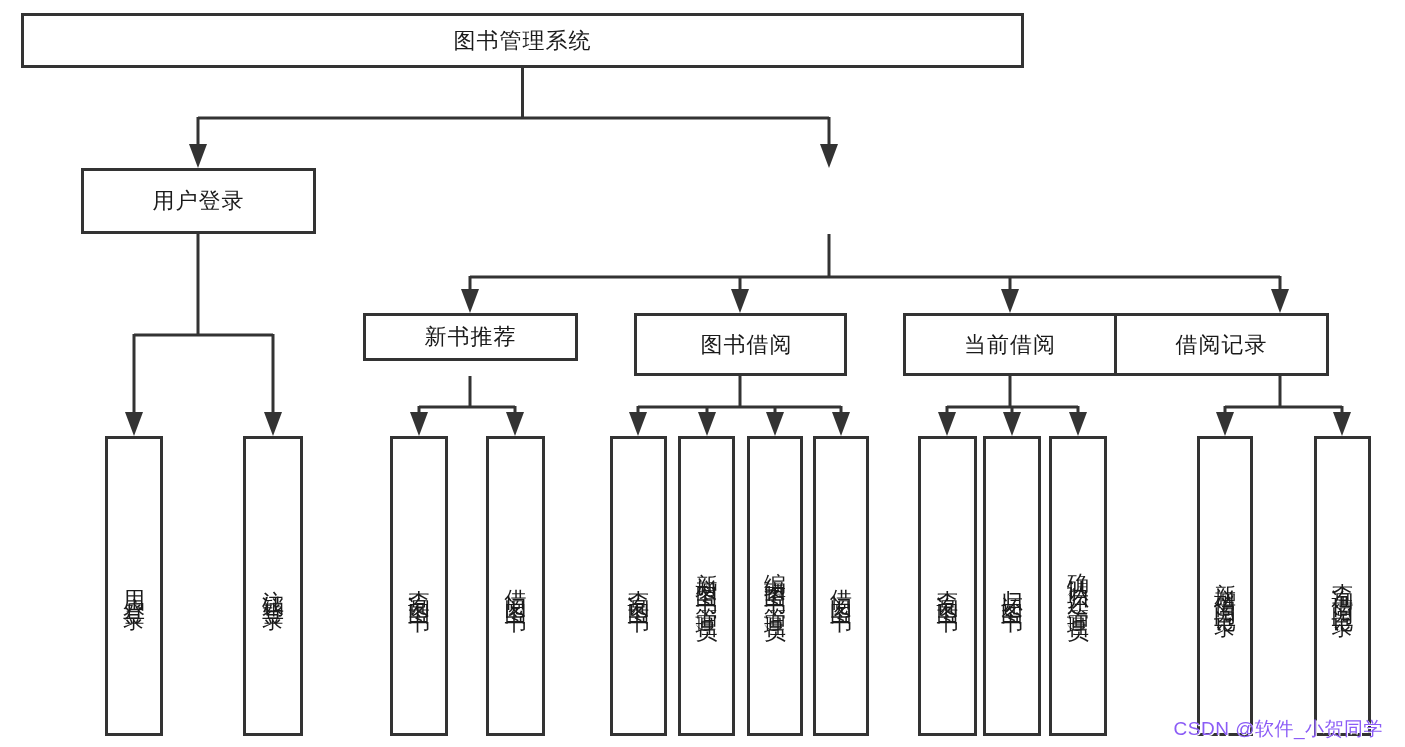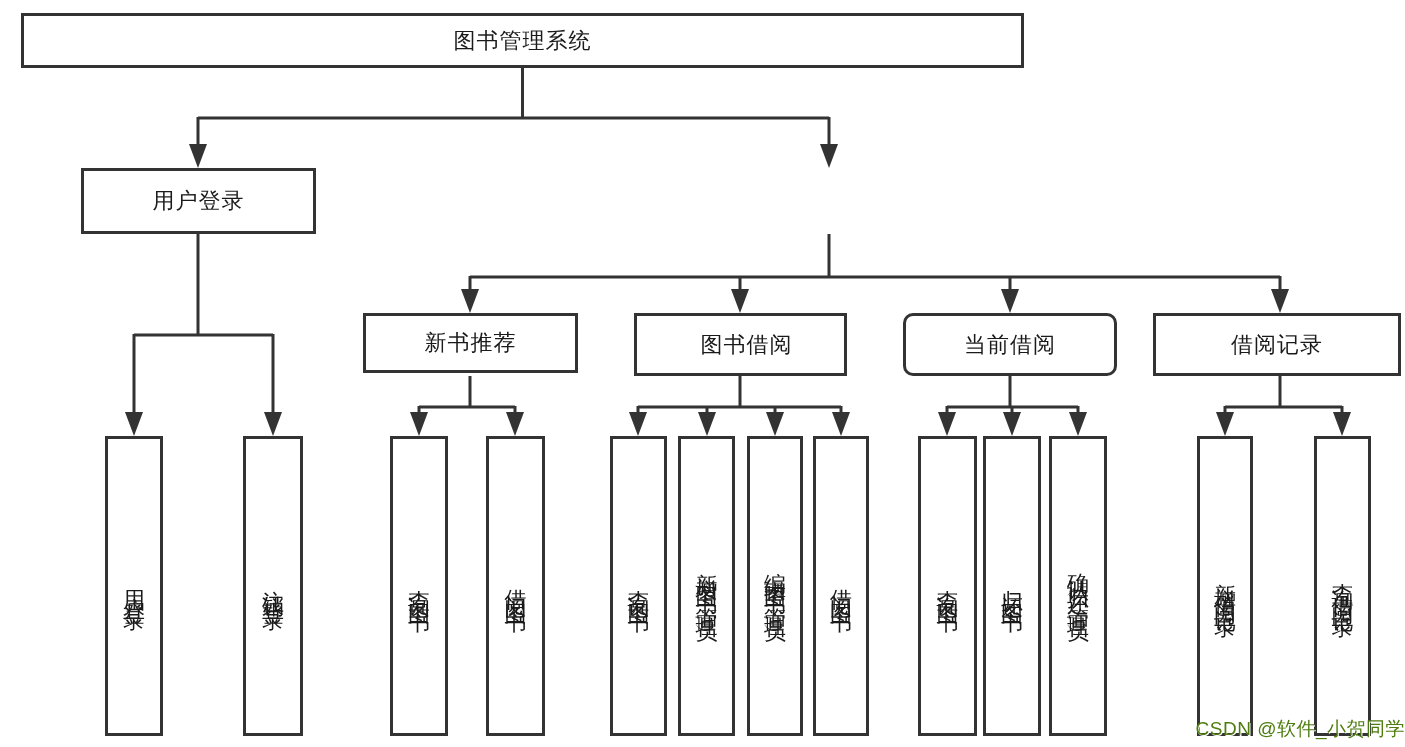--- a/index.html
+++ b/index.html
@@ -36,23 +36,23 @@
     writing-mode:vertical-rl;
     text-orientation:mixed;
     color:#1a1a1a;
     font-size:22px;
     letter-spacing:7px;
     line-height:1;
     white-space:nowrap;
   }
   .watermark{
     position:absolute;
-    right:0;bottom:5px;
+    right:22px;bottom:5px;
     z-index:3;
-    color:#4d7c0f;
+    color:#8b5cf6;
     font-size:19px;
     letter-spacing:0.5px;
     text-shadow:1px 1px 0 #ffffff;
     white-space:nowrap;
   }
 </style>
 </head>
 <body>
 
 <div id="canvas">
@@ -128,30 +128,30 @@
   </svg>
 
   <div class="hbox" style="left:21px;top:13px;width:1003px;height:55px;">
     <span>图书管理系统</span>
   </div>
 
   <div class="hbox" style="left:81px;top:168px;width:235px;height:66px;">
     <span>用户登录</span>
   </div>
 
-  <div class="hbox" style="left:363px;top:313px;width:215px;height:60px;">
+  <div class="hbox" style="left:363px;top:313px;width:215px;height:48px;">
     <span>新书推荐</span>
   </div>
   <div class="hbox" style="left:634px;top:313px;width:213px;height:63px;padding-left:12px;">
     <span>图书借阅</span>
   </div>
-  <div class="hbox" style="left:903px;top:313px;width:214px;height:63px;border-radius:10px;">
+  <div class="hbox" style="left:903px;top:313px;width:214px;height:63px;">
     <span>当前借阅</span>
   </div>
-  <div class="hbox" style="left:1153px;top:313px;width:248px;height:63px;">
+  <div class="hbox" style="left:1114px;top:313px;width:215px;height:63px;">
     <span>借阅记录</span>
   </div>
 
   <div class="vbox" style="left:105px;width:58px;">
     <span>用户登录</span>
   </div>
   <div class="vbox" style="left:243px;width:60px;">
     <span>注销登录</span>
   </div>
 

